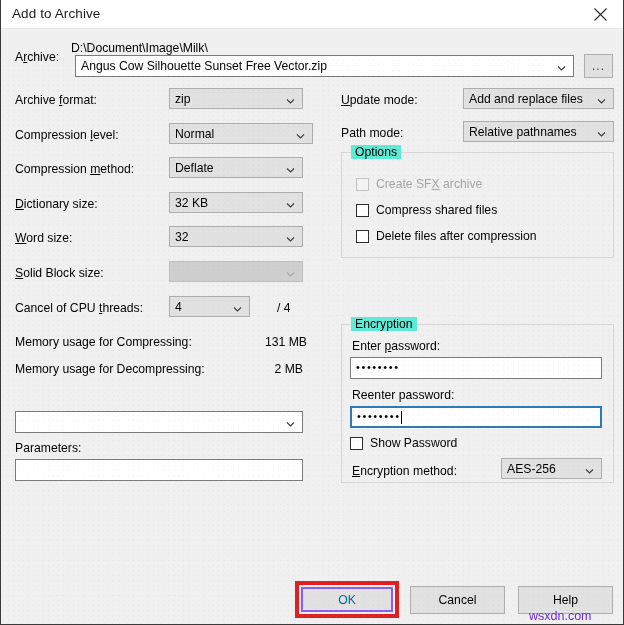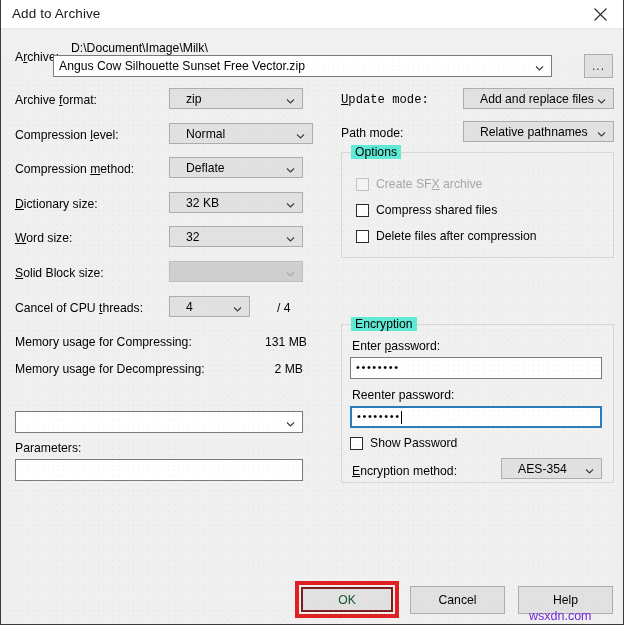--- a/index.html
+++ b/index.html
@@ -67,21 +67,21 @@
   }
   .lbl u { text-decoration: underline; text-underline-offset: 1px; }
 
   .combo {
     position: absolute;
     height: 21px;
     background: #e1e1e1;
     border: 1px solid #adadad;
     display: flex;
     align-items: center;
-    padding-left: 16px;
+    padding-left: 5px;
     font-size: 12.2px;
     color: #000;
     white-space: nowrap;
     overflow: hidden;
   }
   .combo .arrow {
     position: absolute;
     right: 7px; top: 50%;
     transform: translateY(-50%);
     width: 9px; height: 9px;
@@ -198,25 +198,25 @@
     position: absolute;
     height: 28px;
     background: #e1e1e1;
     border: 1px solid #adadad;
     display: flex; align-items: center; justify-content: center;
     font-size: 12.2px;
     color: #000;
   }
   #ok-focus-ring {
     position: absolute;
-    border: 2px solid #7f1d1d;
+    border: 2px solid #8b5cf6;
     background: #e1e1e1;
     display: flex; align-items: center; justify-content: center;
     font-size: 12.2px;
-    color: #14532d;
+    color: #0369a1;
   }
   #ok-highlight {
     position: absolute;
     border: 4px solid #e02020;
     background: transparent;
     pointer-events: none;
   }
 
   #watermark {
     position: absolute;
@@ -253,21 +253,21 @@
     </div>
   </div>
 
   <div id="client">
 
     <div class="lbl" style="left:14px; top:21px;">
       <span>A</span><u>r</u><span>chive:</span>
     </div>
     <div class="lbl" style="left:70px; top:12px;">D:\Document\Image\Milk\</div>
 
-    <div class="editcombo" style="left:52px; top:26px; width:499px;">
+    <div class="editcombo" style="left:74px; top:26px; width:499px;">
       <span>Angus Cow Silhouette Sunset Free Vector.zip</span>
       <span class="arrow">
         <svg width="9" height="9" viewBox="0 0 9 9">
             <polyline points="1,3 4.5,6.5 8,3" fill="none" stroke="#3a3a3a" stroke-width="1.1"></polyline>
           </svg>
       </span>
     </div>
 
     <div class="btnsmall" style="left:583px; top:25px; width:29px; height:24px;">...</div>
 
@@ -369,21 +369,21 @@
             <polyline points="1,3 4.5,6.5 8,3" fill="none" stroke="#3a3a3a" stroke-width="1.1"></polyline>
           </svg>
       </span>
     </div>
 
     <div class="lbl" style="left:14px; top:412px;">Parameters:</div>
     <div class="textbox" style="left:14px; top:430px; width:288px;">
       <span></span>
     </div>
 
-    <div class="lbl" style="left:340px; top:64px;font-family:Liberation Mono, monospace;">
+    <div class="lbl" style="left:340px; top:64px;">
       <u>U</u><span>pdate mode:</span>
     </div>
     <div class="combo" style="left:462px; top:59px; width:151px;">
       <span>Add and replace files</span>
       <span class="arrow">
         <svg width="9" height="9" viewBox="0 0 9 9">
             <polyline points="1,3 4.5,6.5 8,3" fill="none" stroke="#3a3a3a" stroke-width="1.1"></polyline>
           </svg>
       </span>
     </div>
@@ -435,21 +435,21 @@
 
       <div class="cbrow" style="left:8px; top:112px;">
         <span class="cbbox"></span>
         <span class="cbtext">Show Password</span>
       </div>
 
       <div class="lbl" style="left:10px; top:139px;">
         <u>E</u><span>ncryption method:</span>
       </div>
       <div class="combo" style="left:159px; top:133px; width:101px;">
-        <span>AES-354</span>
+        <span>AES-256</span>
         <span class="arrow">
           <svg width="9" height="9" viewBox="0 0 9 9">
               <polyline points="1,3 4.5,6.5 8,3" fill="none" stroke="#3a3a3a" stroke-width="1.1"></polyline>
             </svg>
         </span>
       </div>
     </div>
 
     <div id="ok-focus-ring" style="left:300px; top:558px; width:92px; height:25px;">OK</div>
     <div id="ok-highlight" style="left:294px; top:552px; width:104px; height:37px;"></div>

